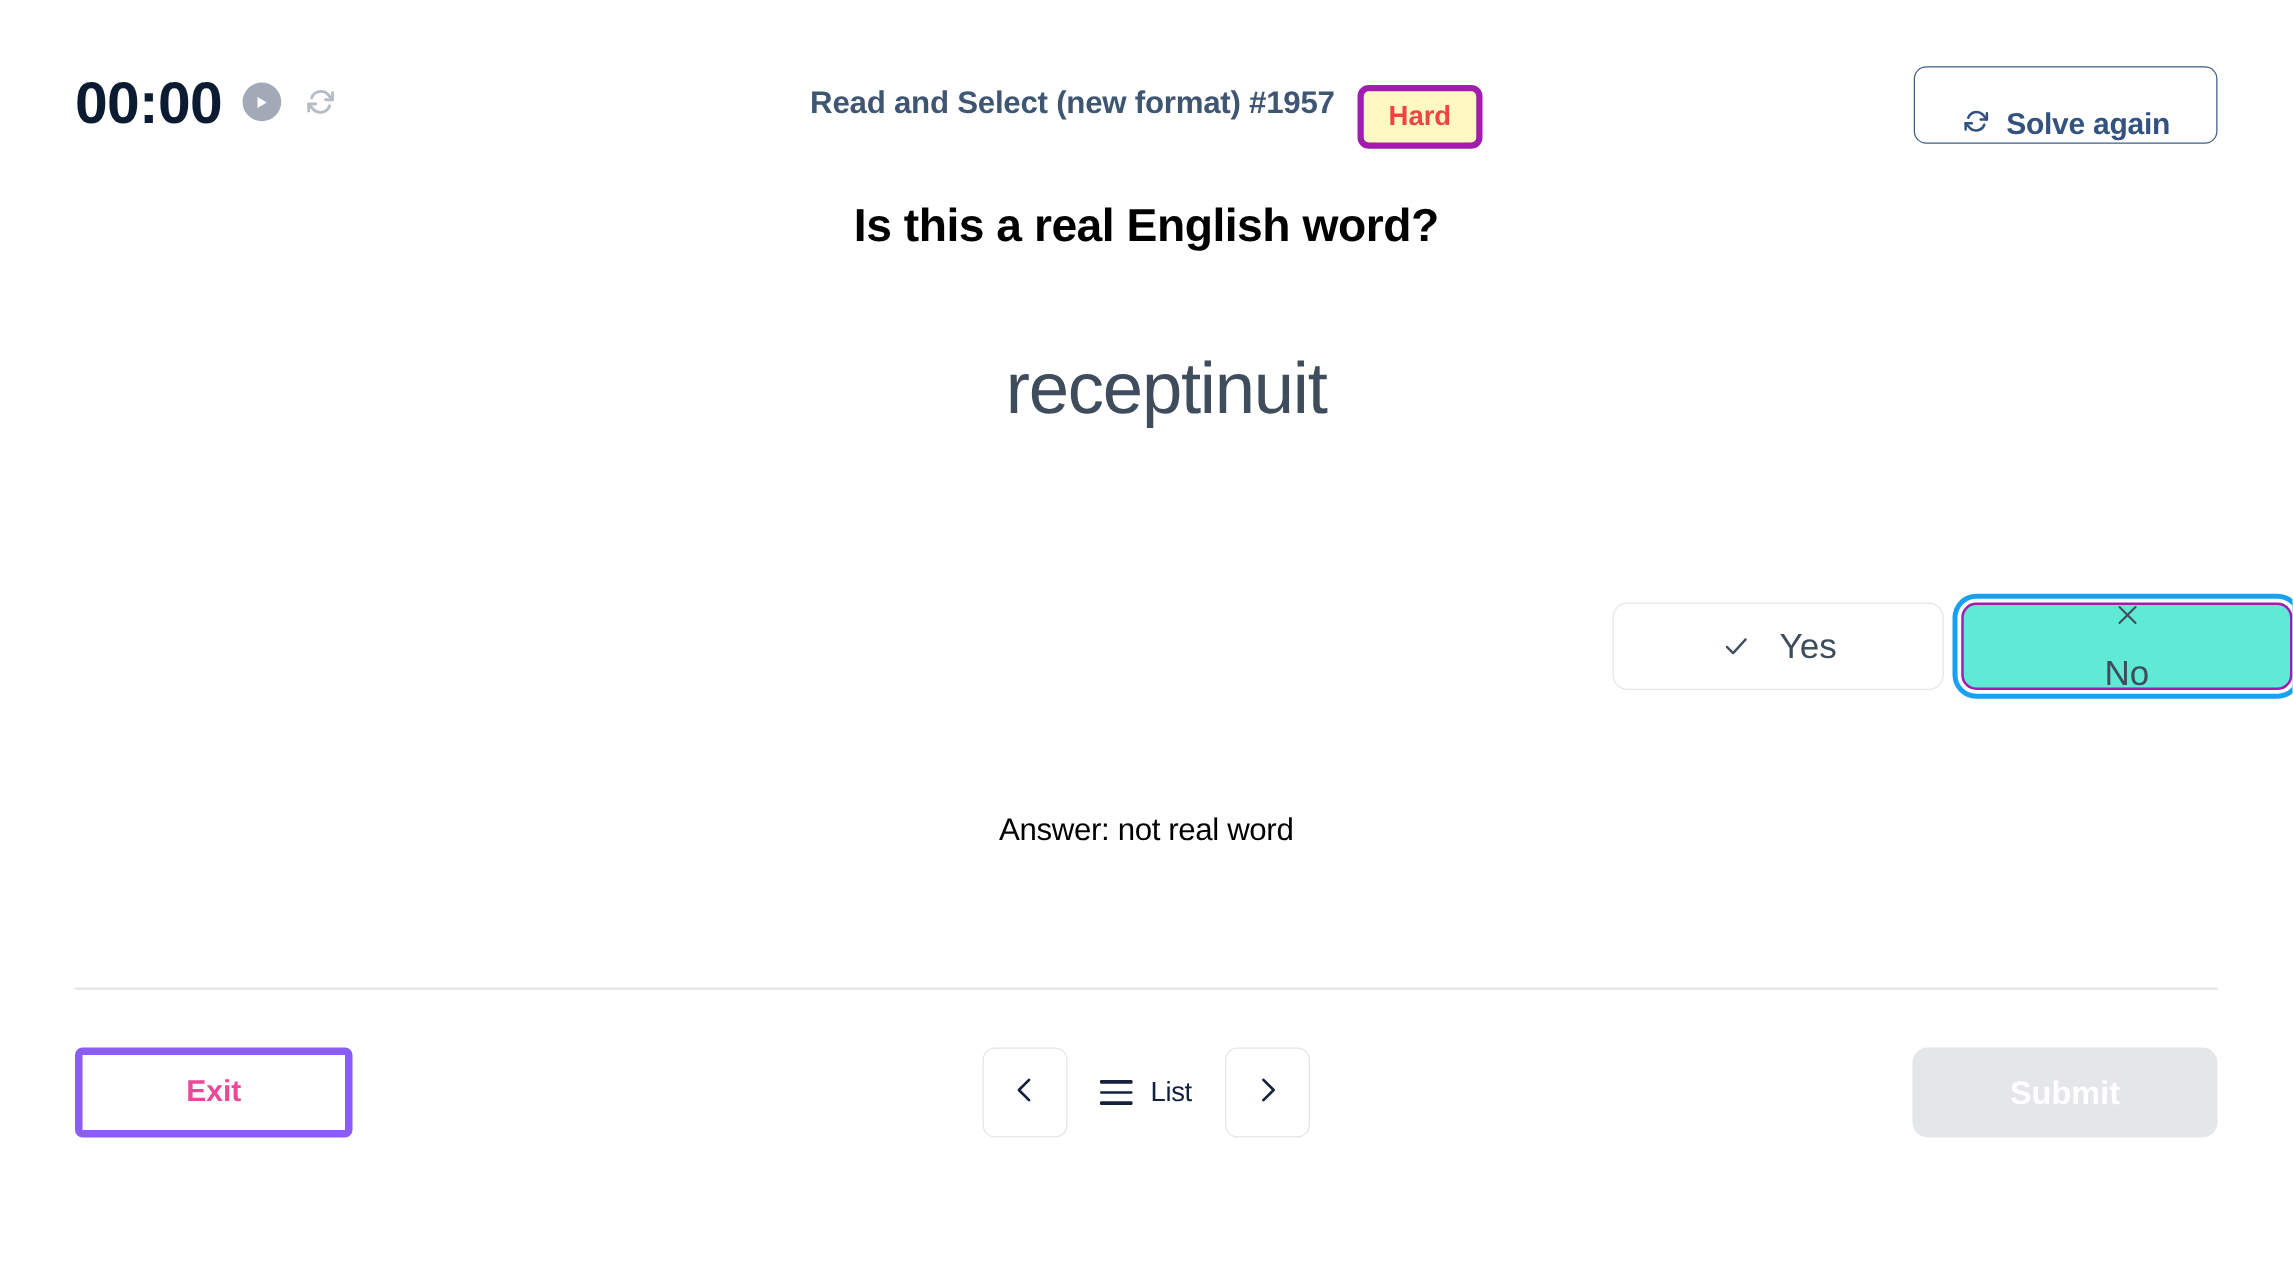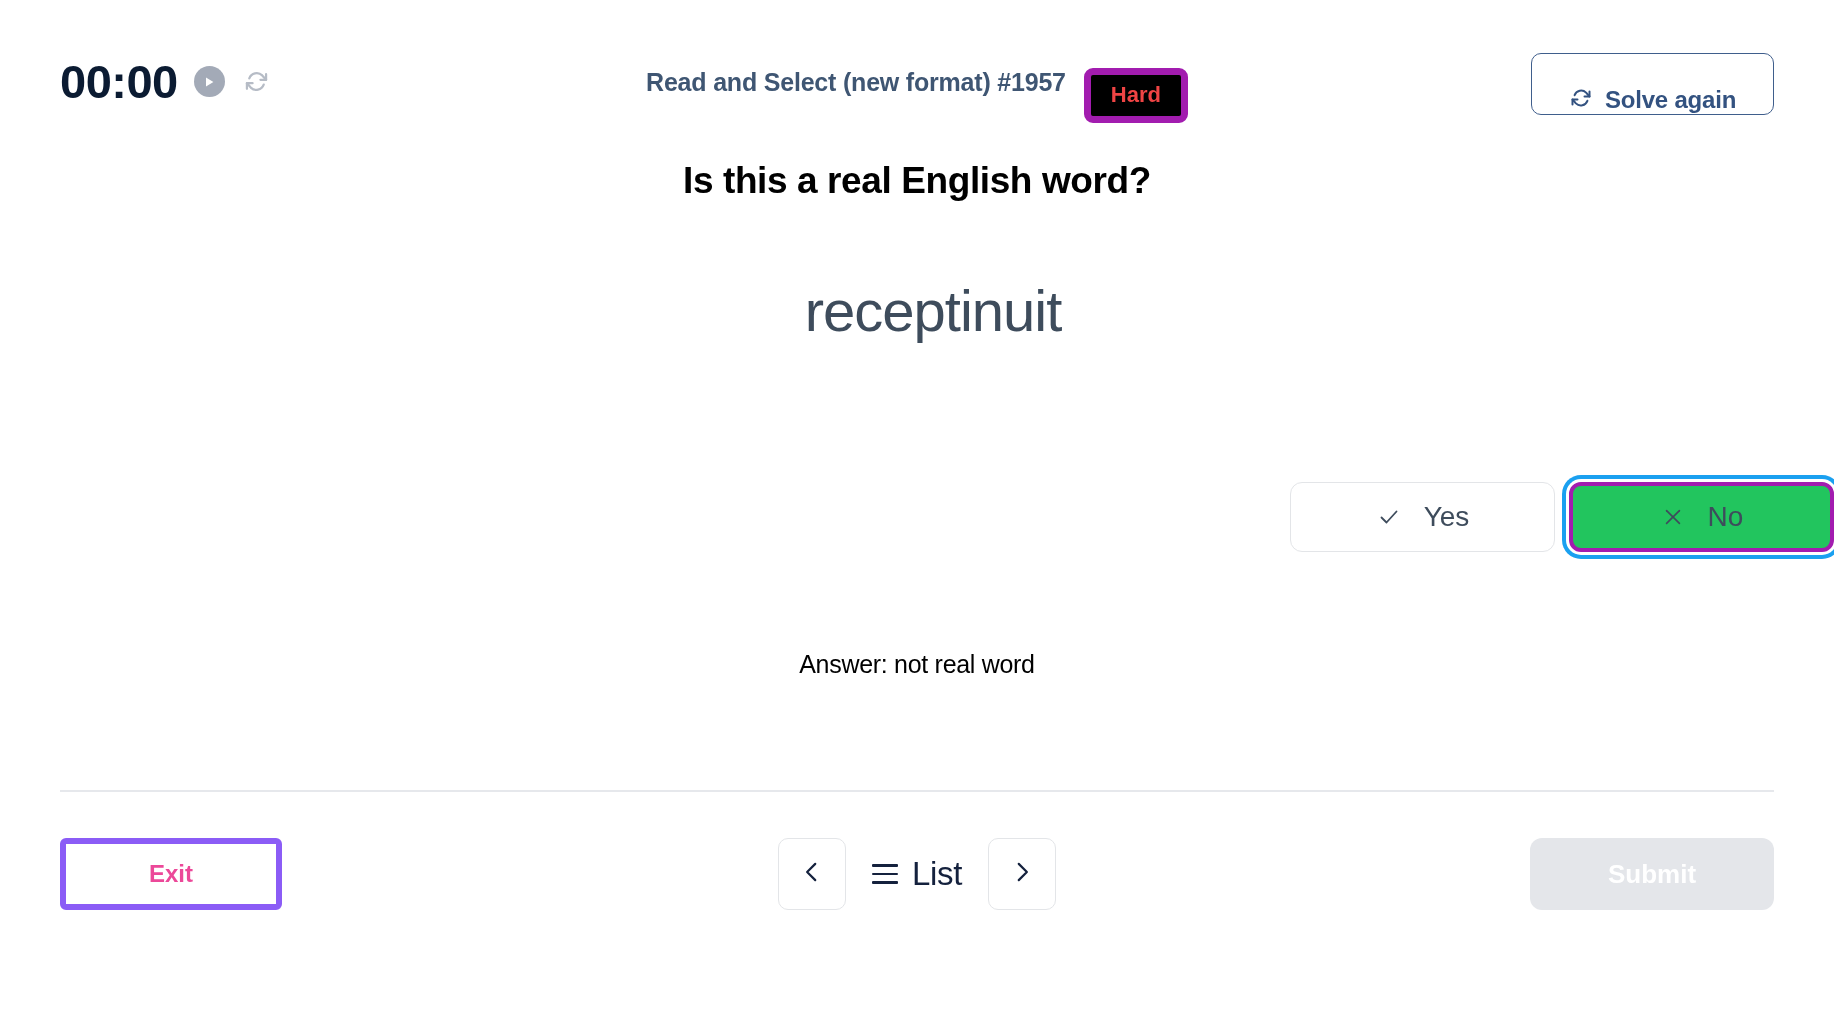--- a/index.html
+++ b/index.html
@@ -81,22 +81,22 @@
     font-weight: 700;
     color: #3f5673;
     letter-spacing: -0.2px;
     white-space: nowrap;
   }
 
   .badge-hard {
     font-size: 22px;
     font-weight: 700;
     color: #ef4444;
-    background: #000000;
-    border: 7px solid #a21caf;
+    background: #fef9c3;
+    border: 5px solid #a21caf;
     border-radius: 9px;
     padding: 9px 20px 10px 20px;
     line-height: 1;
     white-space: nowrap;
   }
 
   .solve-again {
     position: absolute;
     right: 60px;
     top: 53px;
@@ -167,23 +167,24 @@
     border-radius: 12px;
     font-size: 28px;
     color: #3e4c5c;
     background: #ffffff;
     border: 1px solid #e3e5e8;
     cursor: pointer;
     position: relative;
   }
 
   .choice.selected {
-    background: #22c55e;
-    border: 4px solid #a21caf;
+    background: #5eead4;
+    border: 2px solid #a21caf;
     box-shadow: 0 0 0 3px #ffffff, 0 0 0 7px #1aa0f0;
+    flex-direction: column;
   }
 
   .choice-icon {
     display: flex;
     align-items: center;
     justify-content: center;
     width: 26px;
     height: 26px;
   }
 
@@ -257,21 +258,21 @@
   }
 
   .nav-list {
     display: flex;
     align-items: center;
     gap: 14px;
     cursor: pointer;
     padding: 0 4px;
   }
   .nav-list-label {
-    font-size: 33px;
+    font-size: 22px;
     font-weight: 400;
     color: #14213d;
     letter-spacing: -0.3px;
   }
 
   .hamburger {
     display: flex;
     flex-direction: column;
     justify-content: center;
     gap: 6px;

